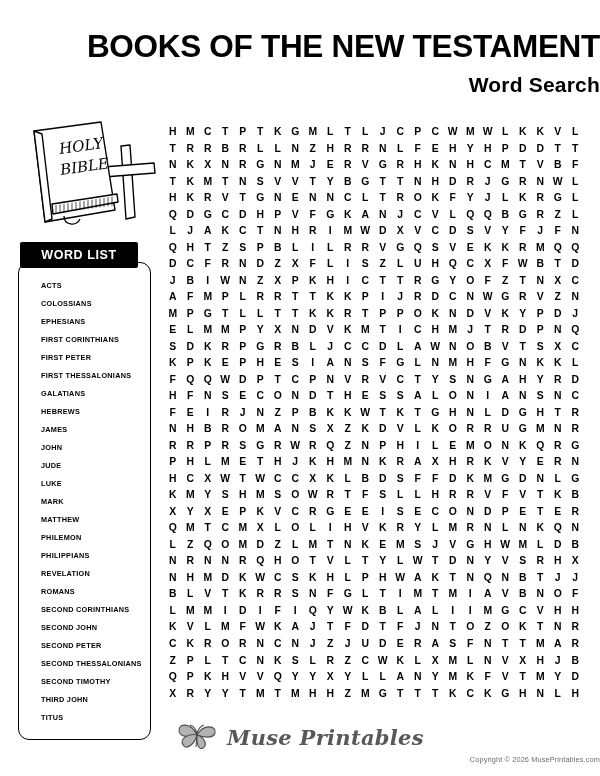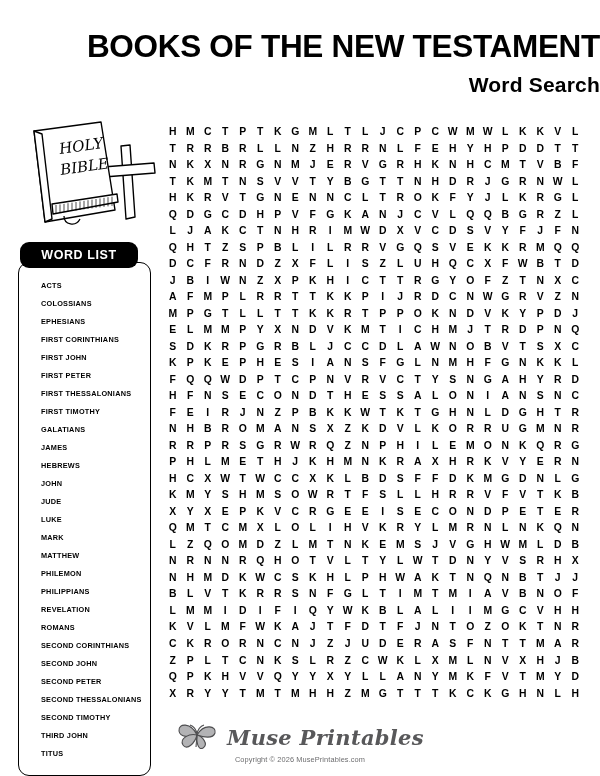--- a/index.html
+++ b/index.html
@@ -68,21 +68,21 @@
   .wordlist-header {
     position: relative;
     z-index: 3;
     background: #000000;
     color: #ffffff;
     font-size: 12.5px;
     font-weight: bold;
     letter-spacing: 0.6px;
     text-align: center;
     padding: 6px 0 6px 0;
-    border-radius: 9px;
+    border-radius: 2px;
     width: 118px;
     margin-left: 2px;
   }
   .wordlist-card {
     position: relative;
     z-index: 1;
     margin-top: -6px;
     border: 1.3px solid #000000;
     border-radius: 11px;
     padding: 14px 0 12px 8px;
@@ -121,21 +121,21 @@
     height: 16.52px;
     user-select: none;
   }
 
   
   .footer {
     position: absolute;
     left: 0;
     bottom: 12px;
     width: 600px;
-    text-align: center;
+    text-align: right;
   }
   .brand-row {
     display: flex;
     align-items: center;
     justify-content: center;
     gap: 7px;
   }
   .brand-name {
     font-size: 21px;
     font-style: italic;
@@ -202,27 +202,25 @@
     </div>
 
     <div class="wordlist-wrap">
       <div class="wordlist-header">WORD LIST</div>
       <div class="wordlist-card">
         <ul class="wordlist-items" id="wordlist">
             <li>ACTS</li>
             <li>COLOSSIANS</li>
             <li>EPHESIANS</li>
             <li>FIRST CORINTHIANS</li>
-            <li>FIRST JOHN</li>
             <li>FIRST PETER</li>
             <li>FIRST THESSALONIANS</li>
-            <li>FIRST TIMOTHY</li>
             <li>GALATIANS</li>
+            <li>HEBREWS</li>
             <li>JAMES</li>
-            <li>HEBREWS</li>
             <li>JOHN</li>
             <li>JUDE</li>
             <li>LUKE</li>
             <li>MARK</li>
             <li>MATTHEW</li>
             <li>PHILEMON</li>
             <li>PHILIPPIANS</li>
             <li>REVELATION</li>
             <li>ROMANS</li>
             <li>SECOND CORINTHIANS</li>

